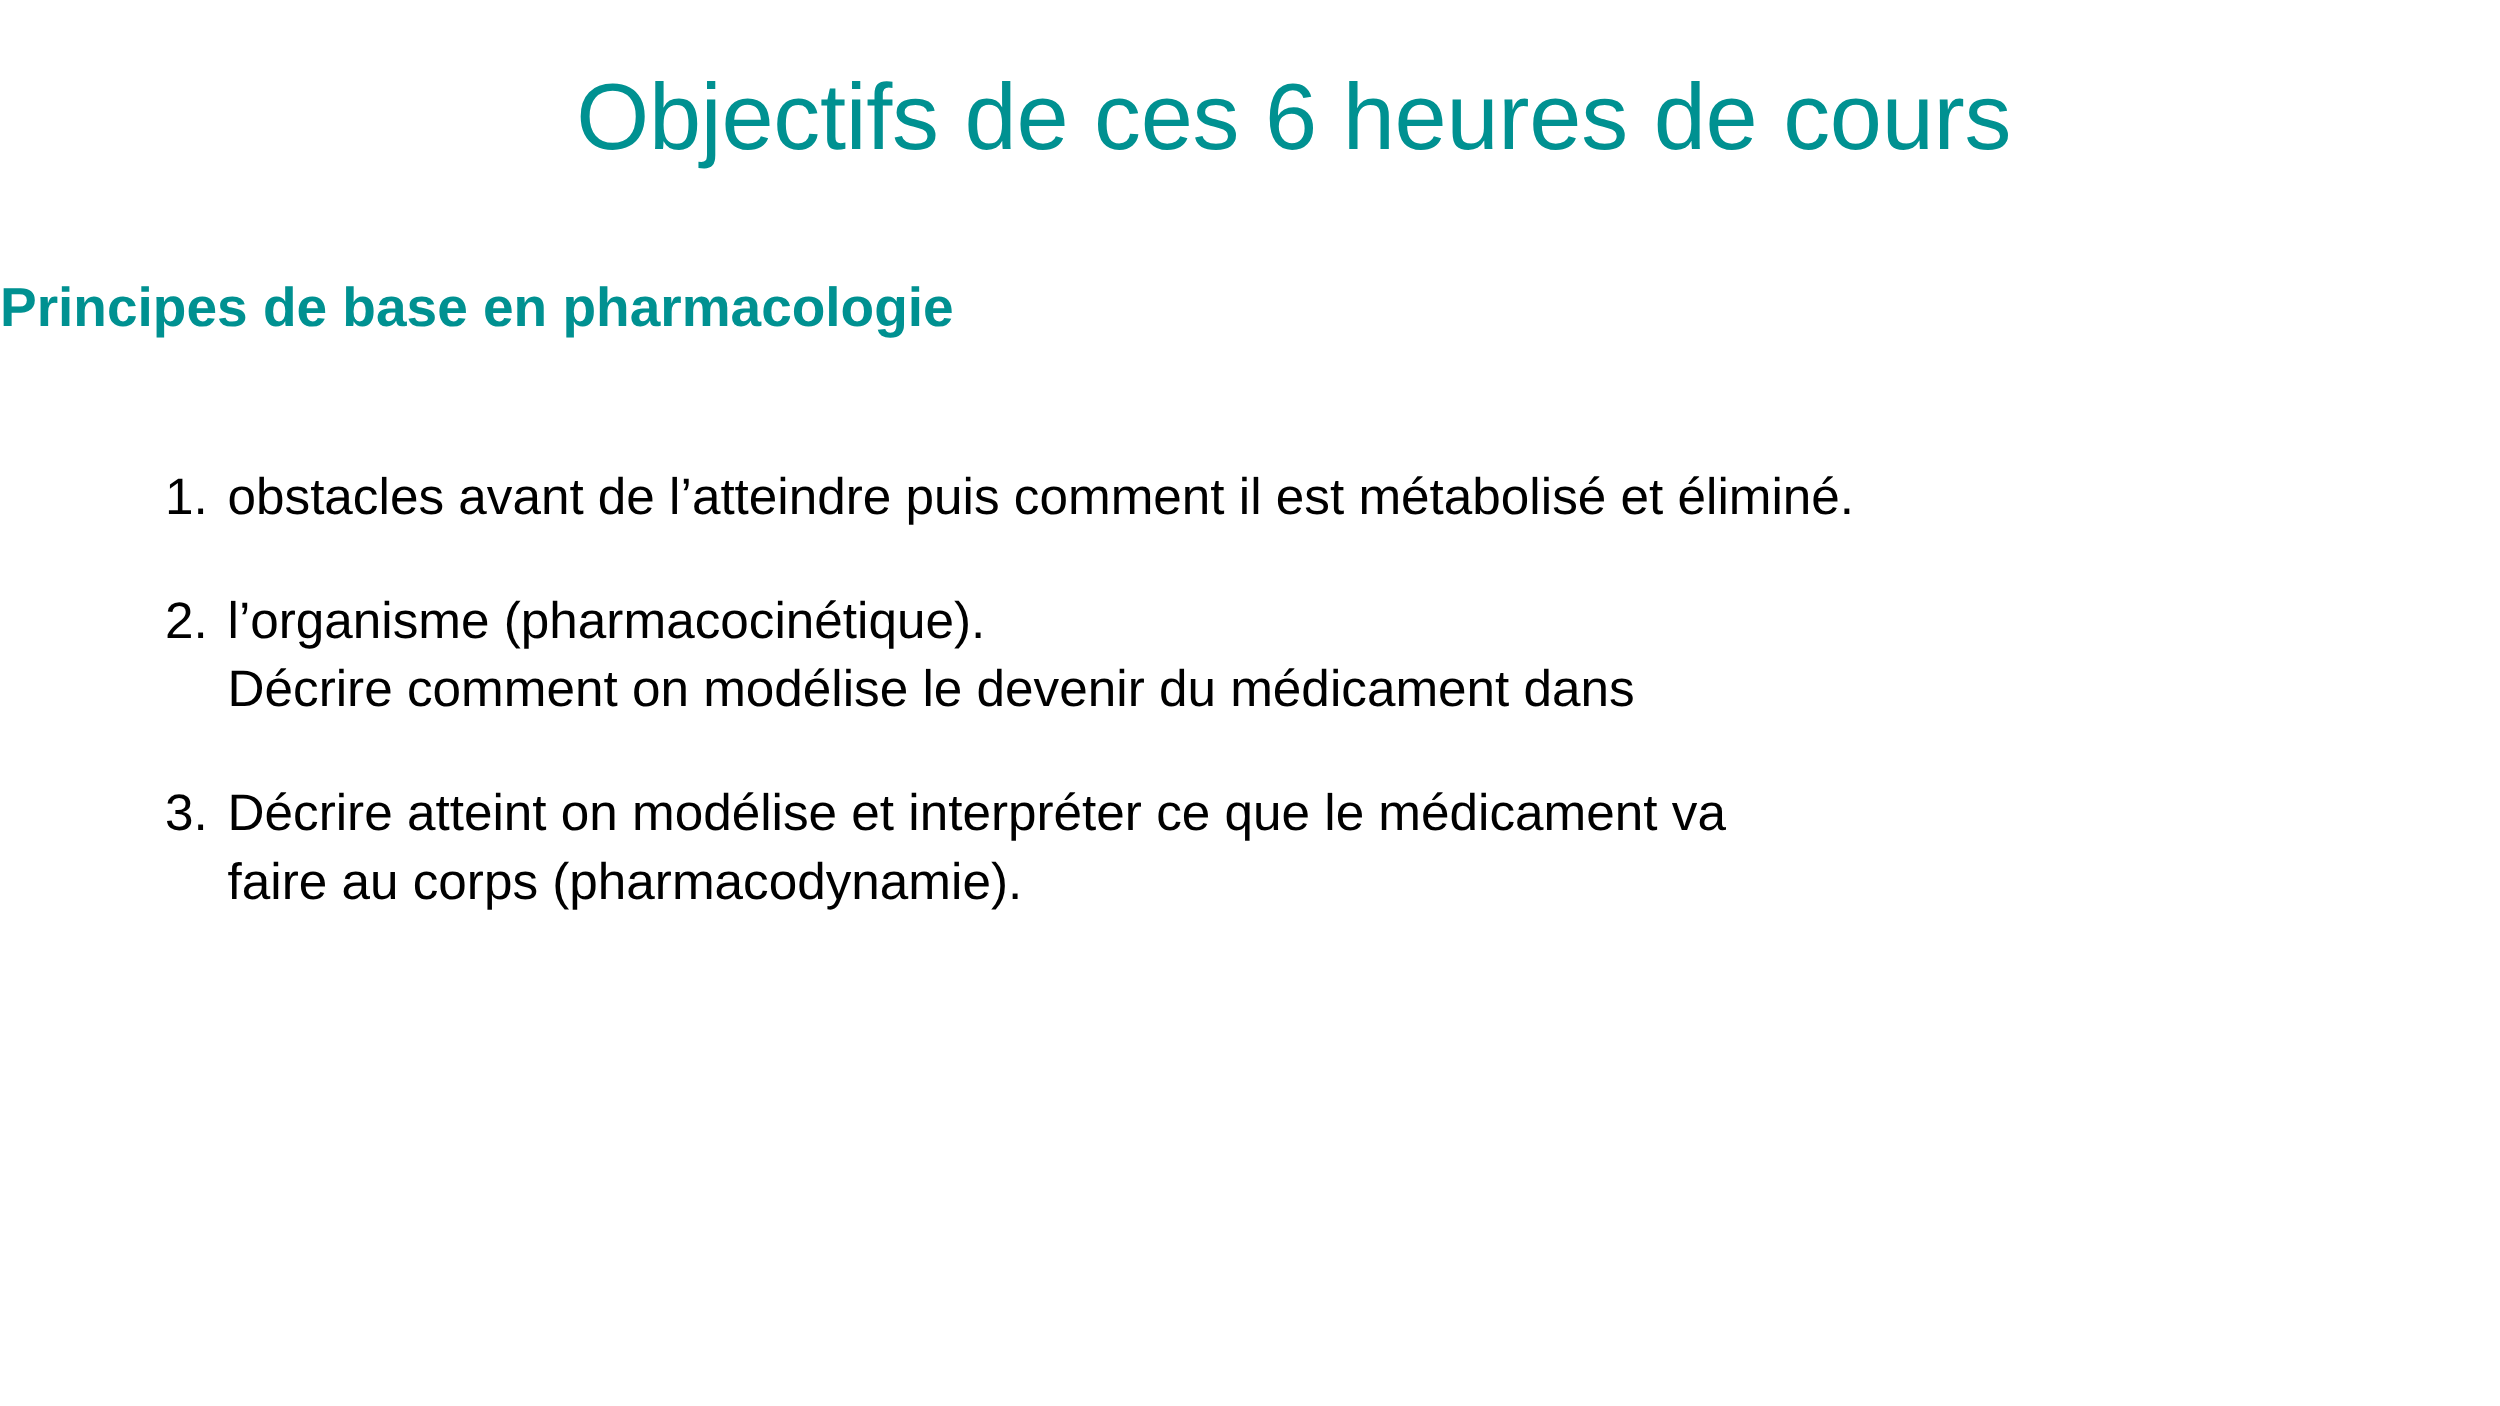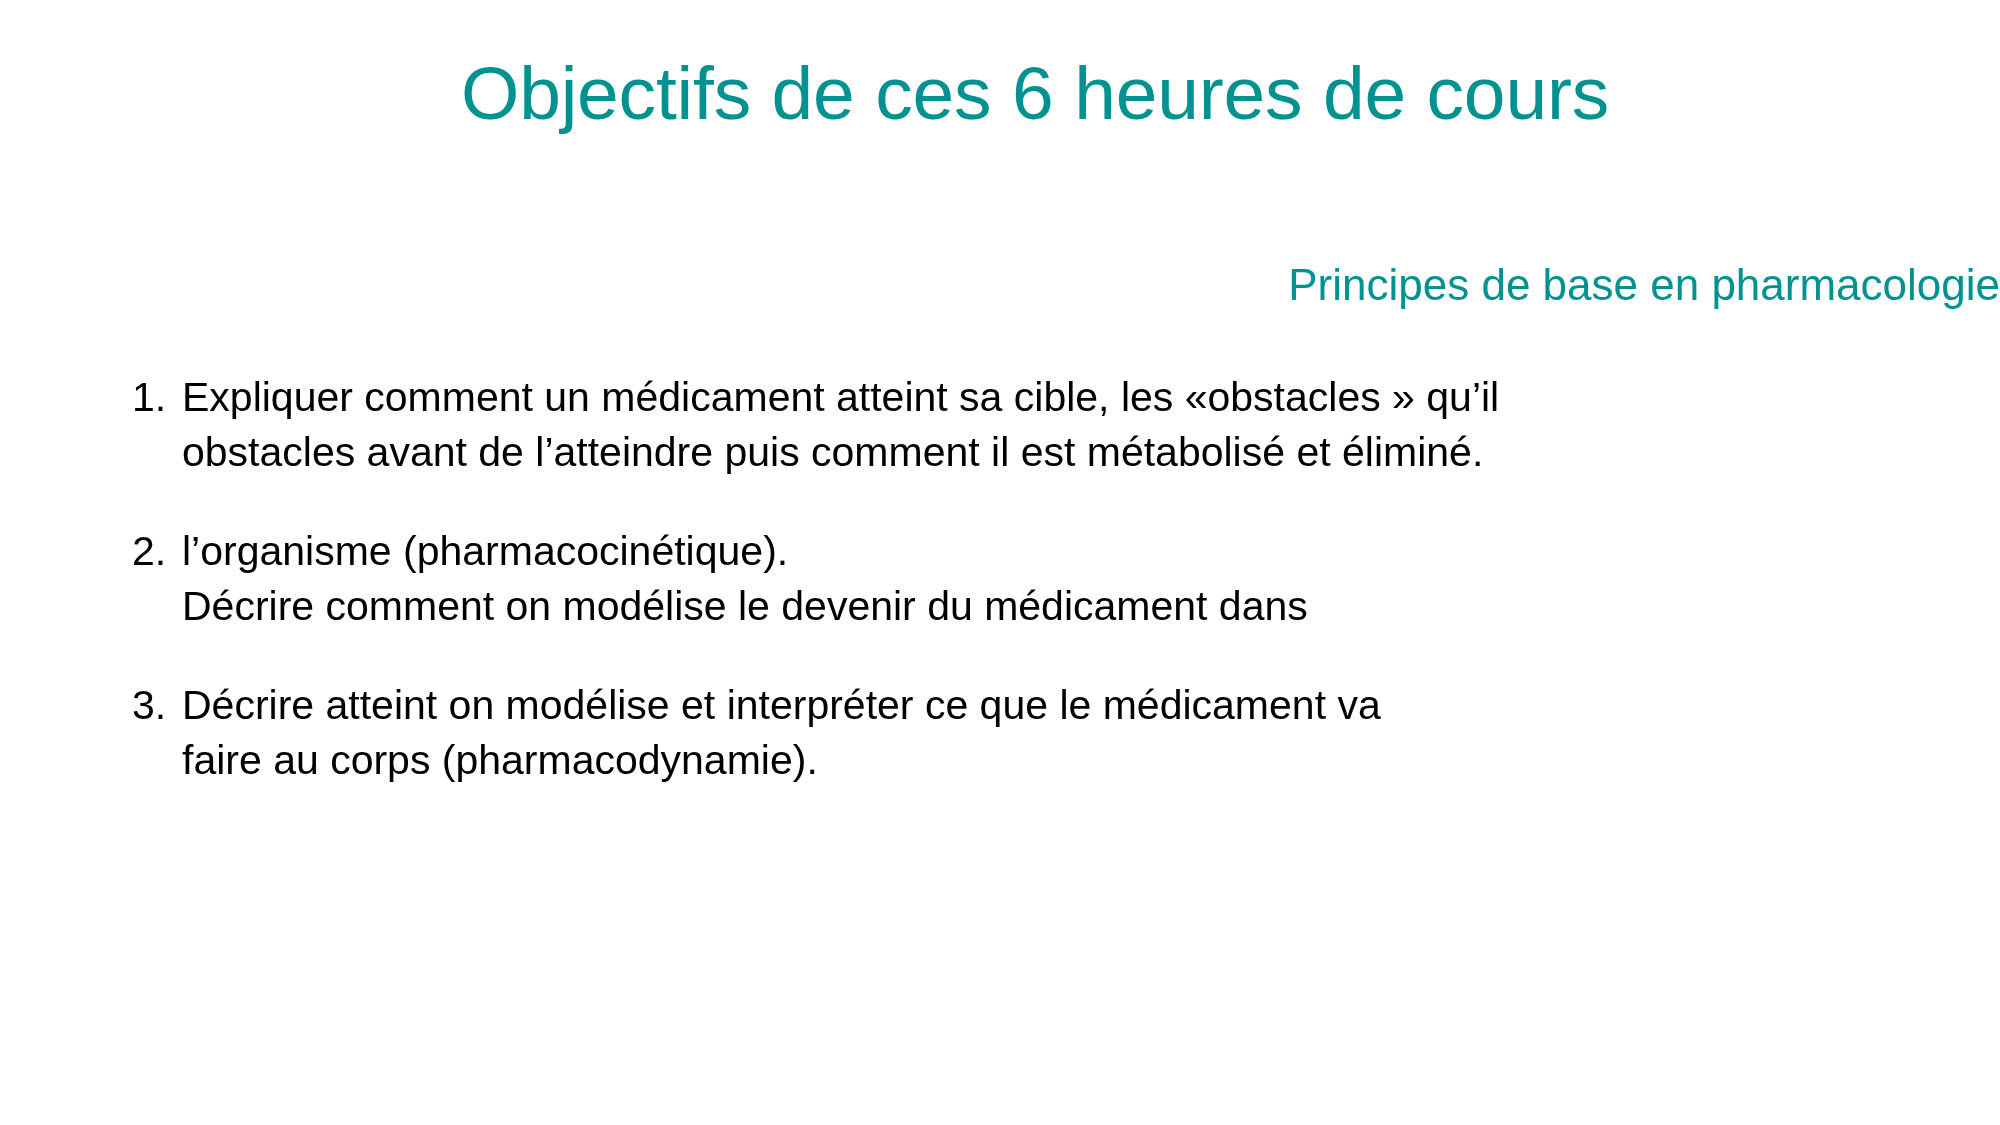--- a/index.html
+++ b/index.html
@@ -36,28 +36,27 @@
     letter-spacing: -0.2px;
     white-space: nowrap;
     padding-left: 35px;
   }
 
   .slide-subtitle {
     position: absolute;
     top: 222px;
     left: 0;
     width: 2000px;
-    text-align: right;
+    text-align: left;
     color: #009191;
     font-family: "Liberation Sans", sans-serif;
-    font-weight: 400;
+    font-weight: 700;
     font-size: 44px;
     line-height: 1.15;
     white-space: nowrap;
-    margin-top: 38px;
   }
 
   .body-list {
     position: absolute;
     top: 370px;
     left: 132px;
     width: 1760px;
   }
 
   .list-item {
@@ -99,21 +98,20 @@
 
   <div class="slide-title">Objectifs de ces 6 heures de cours</div>
 
   <div class="slide-subtitle">Principes de base en pharmacologie</div>
 
   <div class="body-list">
 
     <div class="list-item">
       <div class="item-marker">1.</div>
       <div class="item-text">
-        <span class="item-line">Expliquer comment un médicament atteint sa cible, les «obstacles » qu’il</span>
         <span class="item-line">obstacles avant de l’atteindre puis comment il est métabolisé et éliminé.</span>
       </div>
     </div>
 
     <div class="list-item">
       <div class="item-marker">2.</div>
       <div class="item-text">
         <span class="item-line">l’organisme (pharmacocinétique).</span>
         <span class="item-line">Décrire comment on modélise le devenir du médicament dans</span>
       </div>

